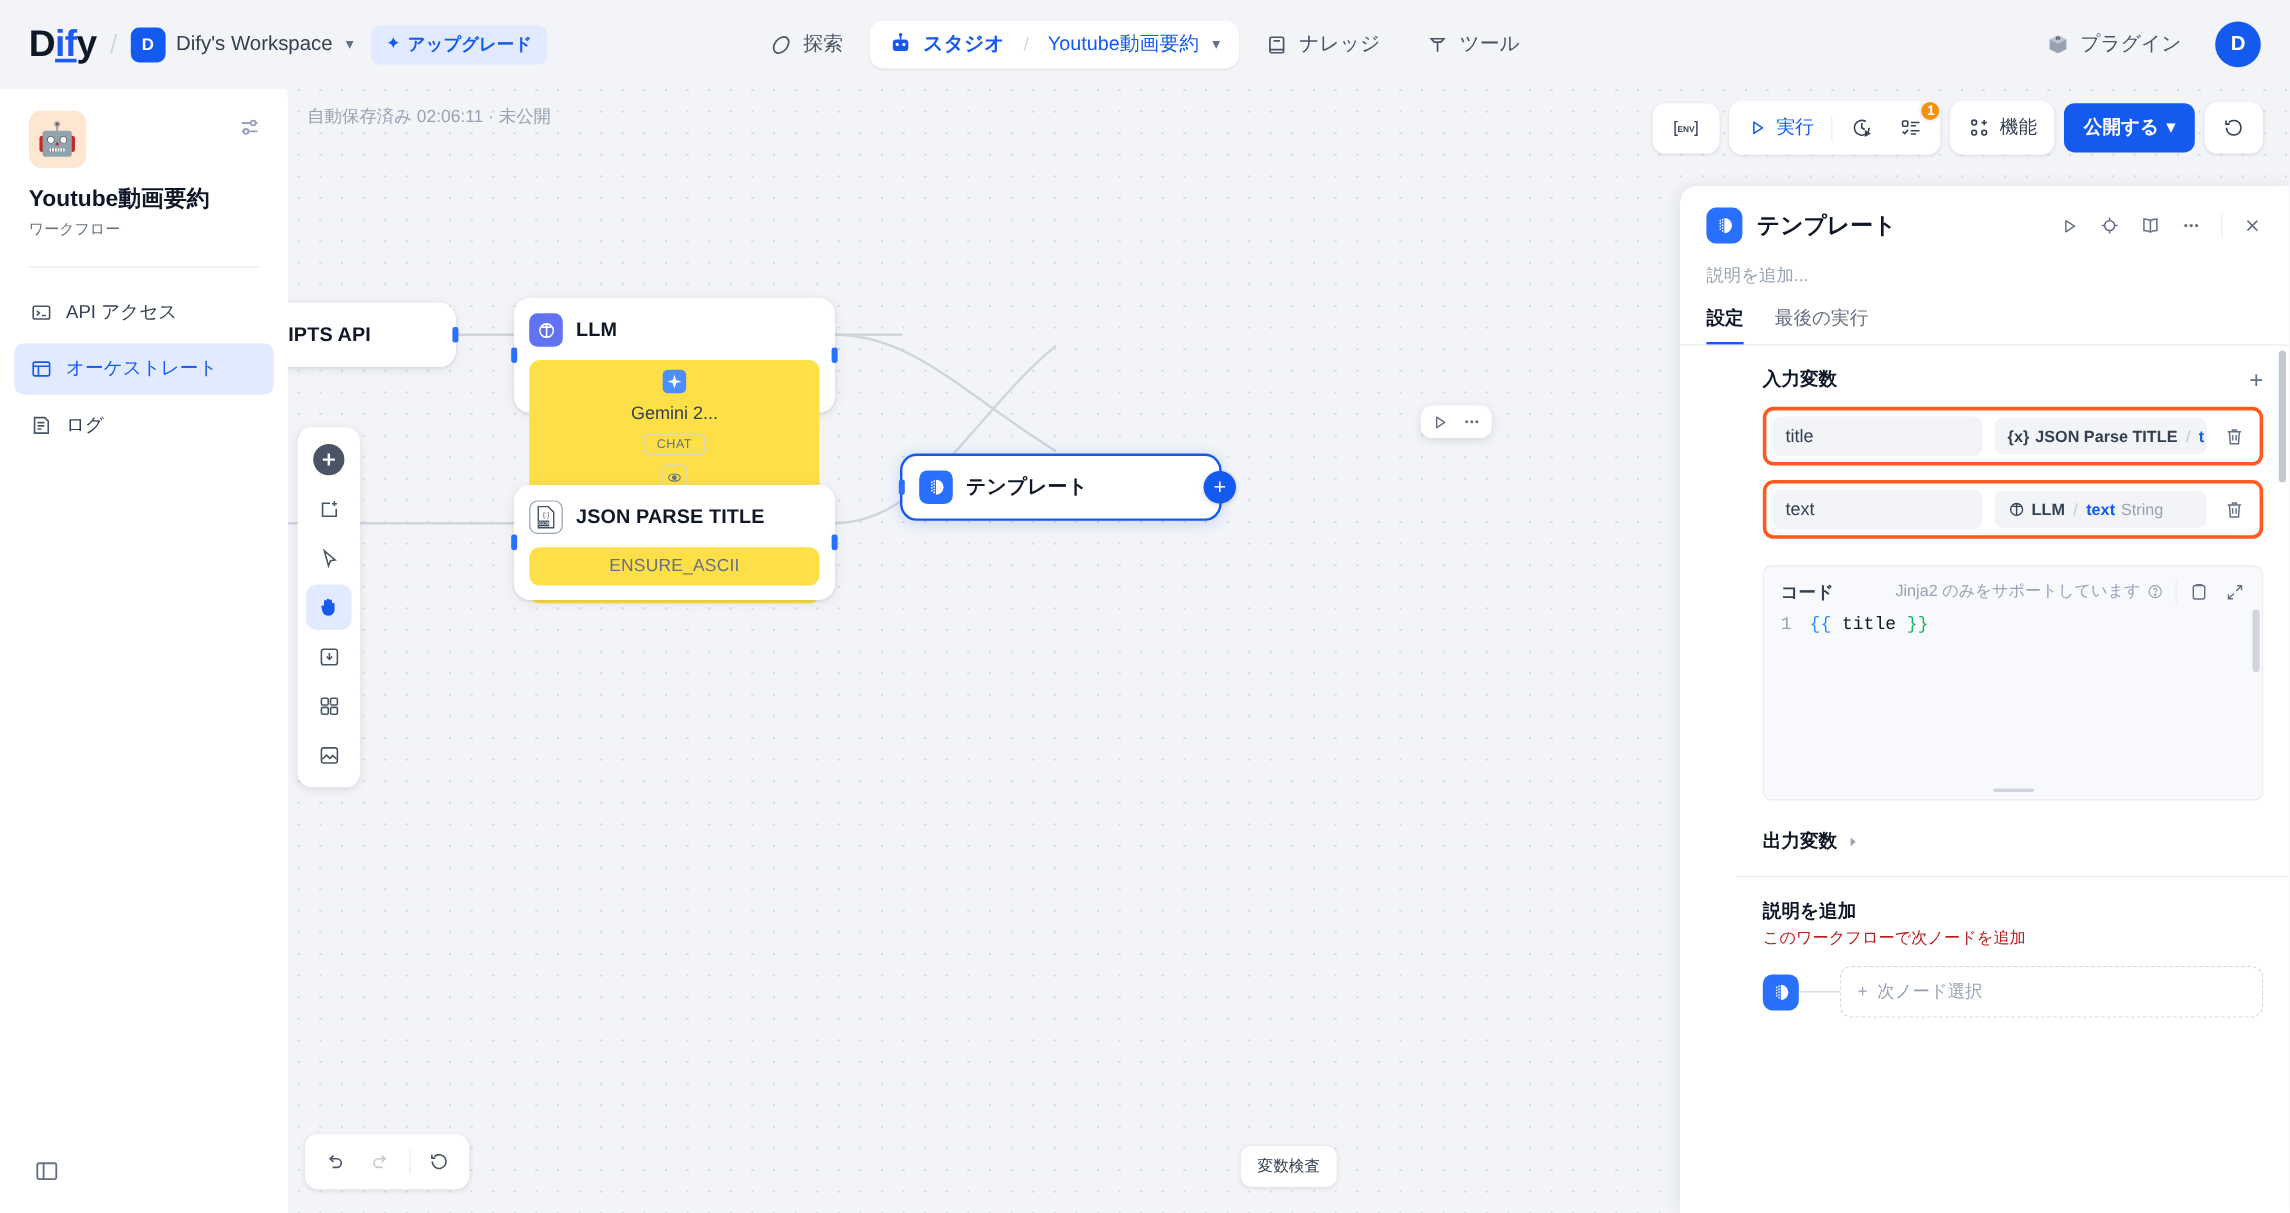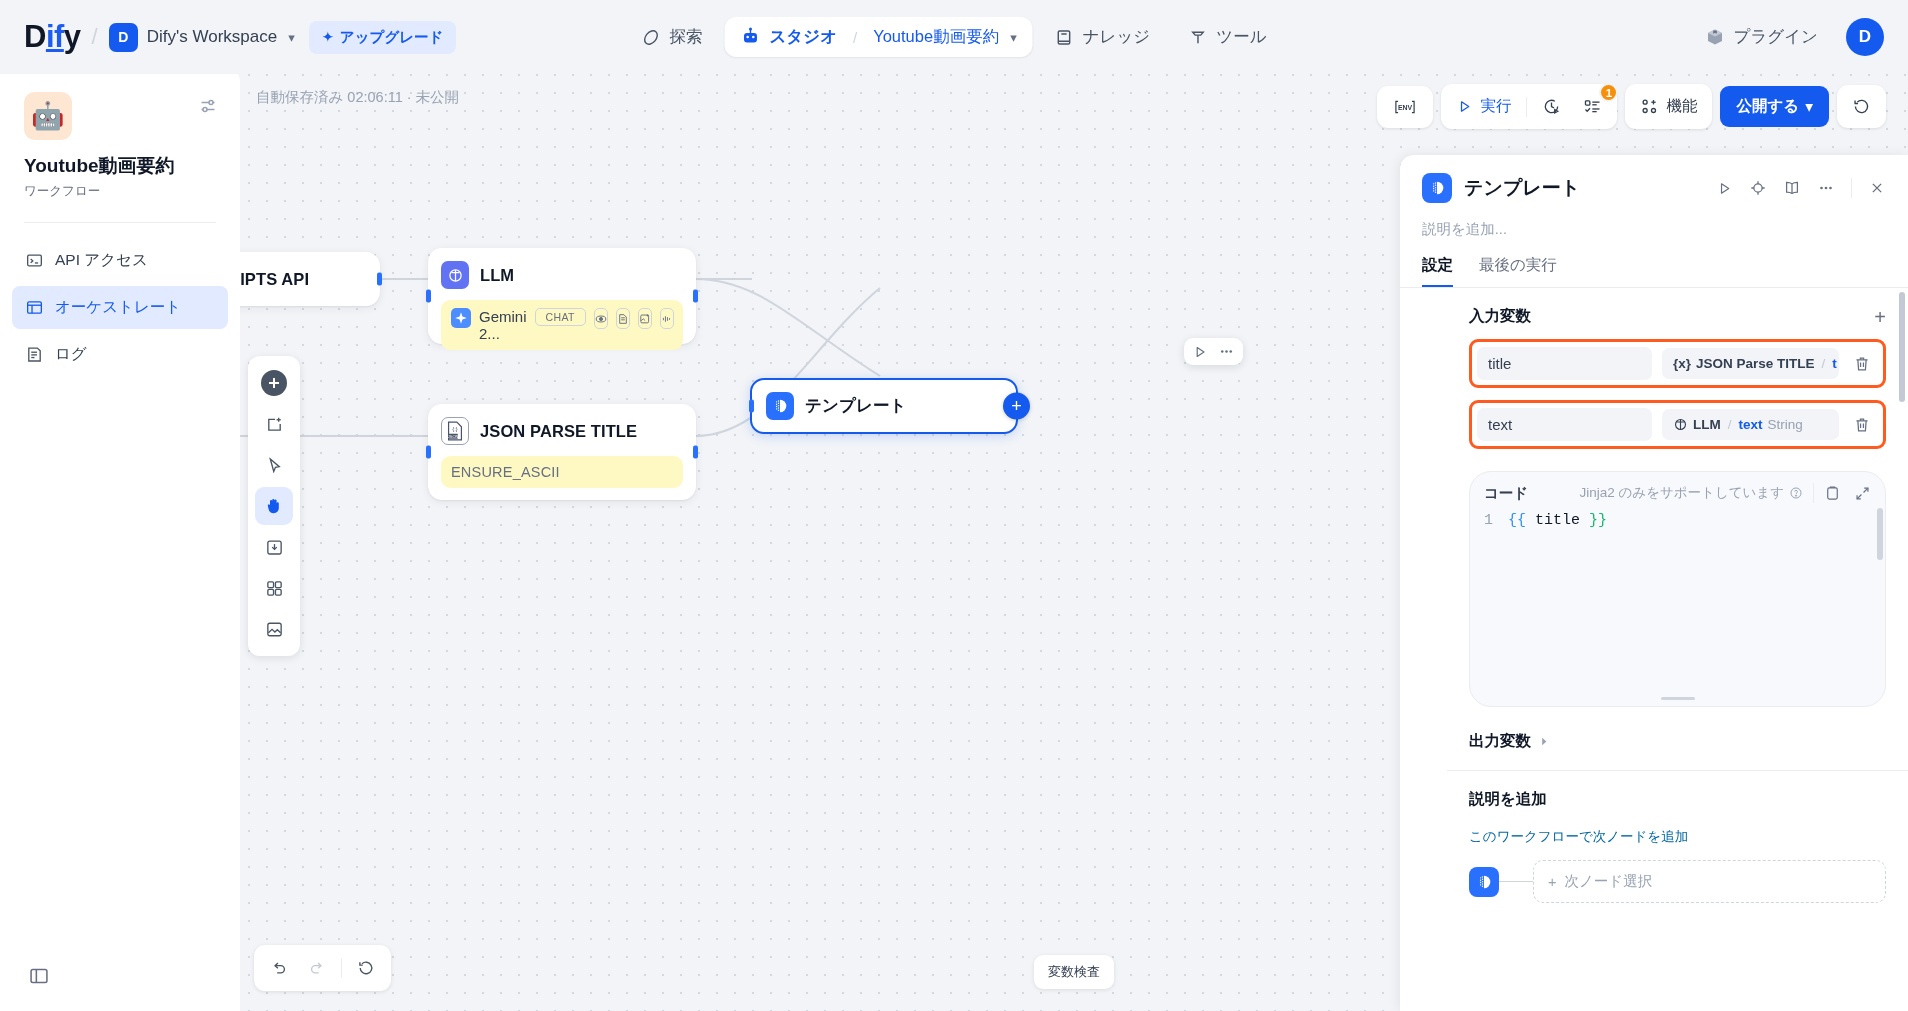--- a/index.html
+++ b/index.html
@@ -154,22 +154,22 @@
   }
   .node.selected { border: 2px solid #155aef; box-shadow: 0 2px 12px rgba(21,90,239,.2); }
   .node-head { display: flex; align-items: center; gap: 11px; }
   .node-ico {
     width: 28px; height: 28px; border-radius: 7px;
     display: flex; align-items: center; justify-content: center;
     font-size: 15px; color: #fff; flex: 0 0 auto;
   }
   .node-title { font-size: 16.5px; font-weight: 600; color: #101828; letter-spacing: .1px; }
   .node-body {
-    margin-top: 11px; background: #fef9c3; border-radius: 9px;
-    padding: 8px 10px; display: flex; align-items: flex-start; gap: 8px;
+    margin-top: 11px; background: #fde047; border-radius: 9px;
+    padding: 8px 10px; display: flex; align-items: center; gap: 8px; flex-direction: column;
   }
   .model-chip { font-size: 15px; color: #354052; }
   .tag {
     font-size: 10.5px; color: #676f83; border: 1px solid #d0d5dd;
     border-radius: 5px; padding: 2px 10px; letter-spacing: .4px;
   }
   .mini-ico {
     width: 21px; height: 21px; border: 1px solid #d0d5dd; border-radius: 5px;
     display: flex; align-items: center; justify-content: center;
     font-size: 11px; color: #676f83;
@@ -260,21 +260,21 @@
     overflow: hidden; white-space: nowrap;
   }
   .vv-node { font-weight: 700; color: #354052; }
   .vv-slash { color: #c3c9d4; margin: 0 2px; }
   .vv-field { color: #155aef; font-weight: 600; }
   .vv-type { color: #98a2b3; }
   .var-del { color: #676f83; cursor: pointer; padding: 0 4px; }
 
   .code-box {
     margin: 22px 22px 0 22px; background: #f8f9fc; border: 1px solid #eaecf0;
-    border-radius: 22px; height: 236px; position: relative; overflow: hidden;
+    border-radius: 7px; height: 196px; position: relative; overflow: hidden;
   }
   .code-head {
     display: flex; align-items: center; padding: 11px 14px 7px 14px; gap: 10px;
   }
   .code-label { font-size: 14.5px; font-weight: 600; color: #354052; }
   .code-hint { margin-left: auto; font-size: 13.5px; color: #98a2b3; display: flex; align-items: center; gap: 5px; }
   .code-icos { display: flex; align-items: center; gap: 13px; color: #676f83; }
   .code-line { display: flex; padding: 2px 14px; font-family: "Liberation Mono", "DejaVu Sans Mono", monospace; font-size: 15px; }
   .ln { color: #98a2b3; width: 24px; flex: 0 0 24px; }
   .tok-b { color: #2e90fa; }
@@ -287,21 +287,21 @@
   .code-scroll {
     position: absolute; right: 2px; top: 36px; width: 6px; height: 52px;
     background: #d0d5dd; border-radius: 3px;
   }
   .out-sec { padding: 24px 22px 18px 22px; }
   .out-title { font-size: 15.5px; font-weight: 600; color: #101828;
     display: flex; align-items: center; gap: 8px; cursor: pointer; }
   .hr { height: 1px; background: #eaecf0; }
   .next-sec { padding: 18px 22px 0 22px; }
   .next-title { font-size: 15.5px; font-weight: 600; color: #101828; }
-  .next-sub { margin-top: 18px; font-size: 13.5px; color: #0369a1; }
+  .next-sub { margin-top: 3px; font-size: 13.5px; color: #b91c1c; }
   .next-row { margin-top: 14px; display: flex; align-items: center; gap: 0; }
   .next-ico { width: 30px; height: 30px; border-radius: 8px; background: #2970ff;
     display: flex; align-items: center; justify-content: center; color: #fff; font-size: 15px; }
   .next-link { width: 34px; height: 1px; border-top: 1px solid #d0d5dd; position: relative; }
   .next-sel {
     flex: 1; border: 1px dashed #d0d5dd; border-radius: 10px; padding: 11px 14px;
     font-size: 14.5px; color: #98a2b3; display: flex; align-items: center; gap: 8px; cursor: pointer;
   }
   .rp-scrollbar {
     position: absolute; right: 3px; top: 4px; width: 6px; height: 110px;

